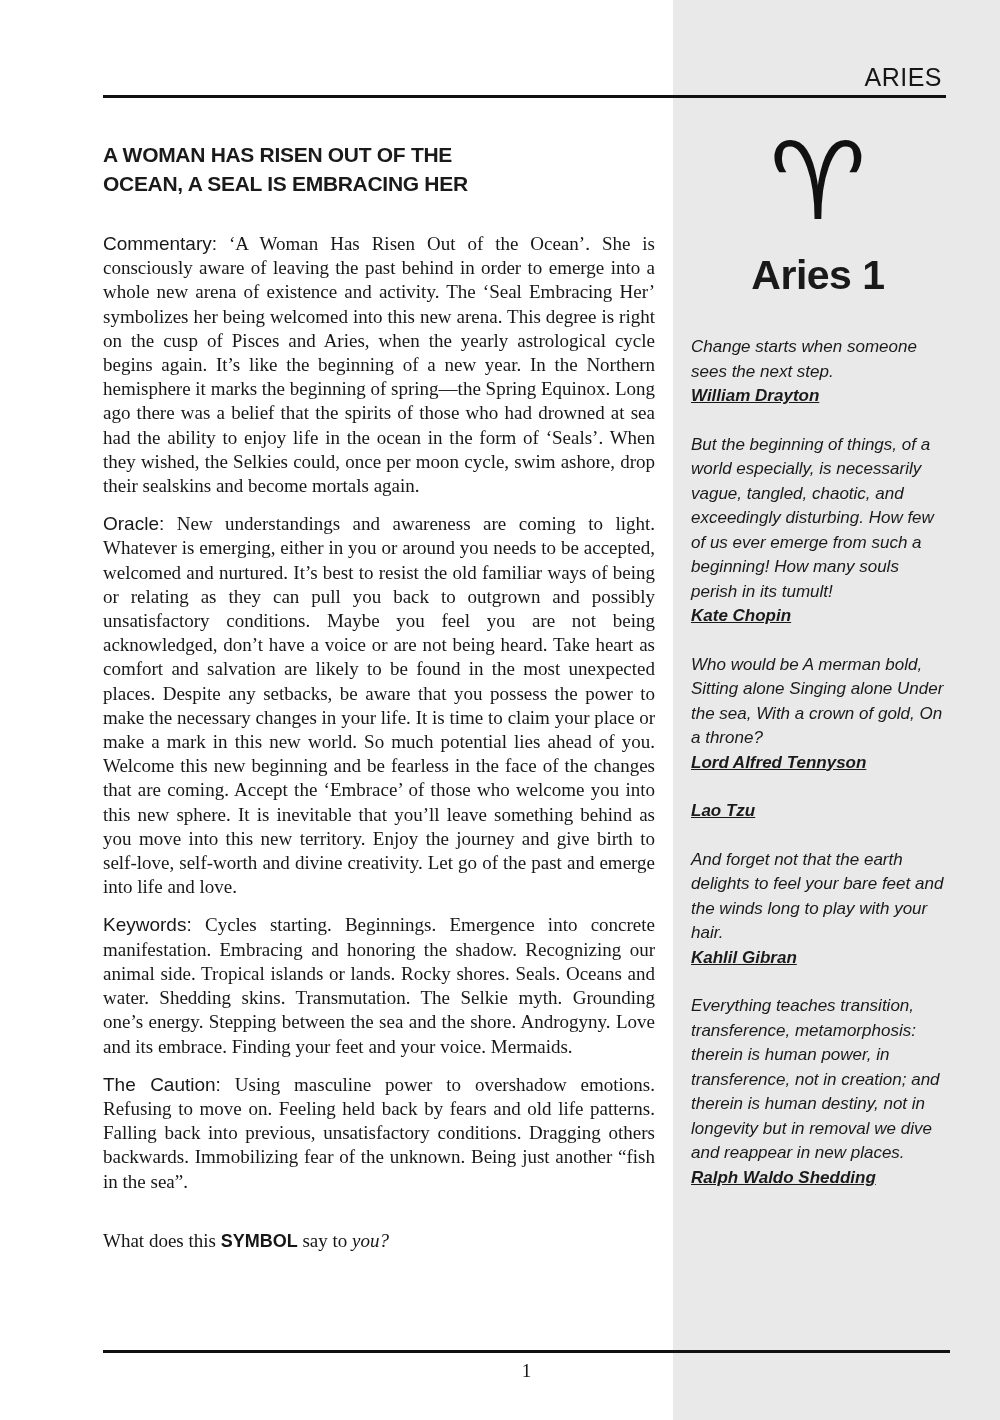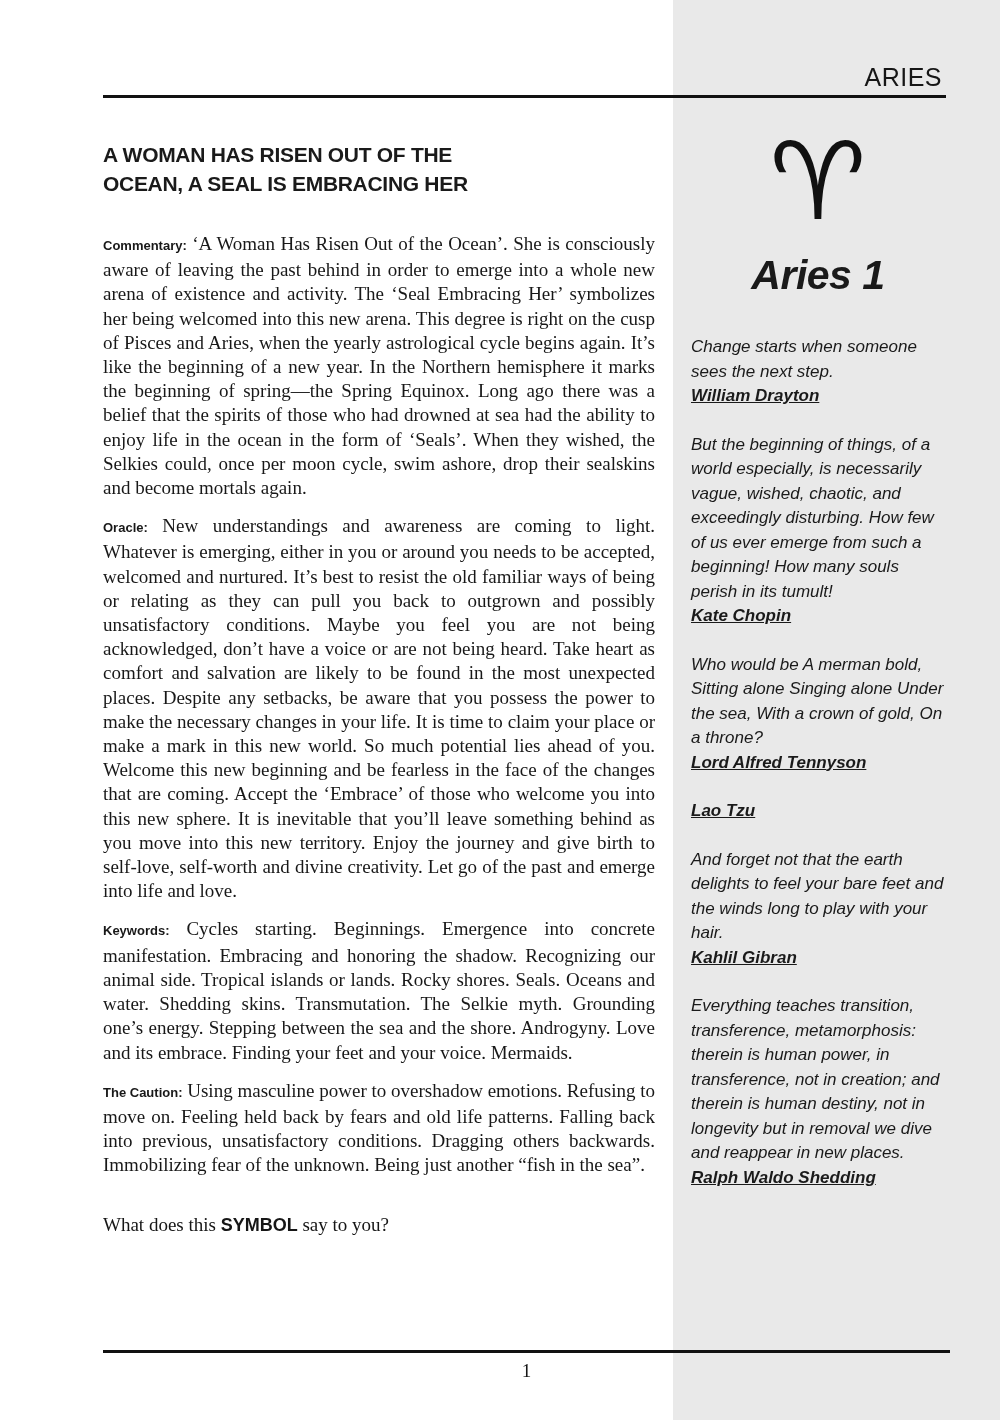--- a/index.html
+++ b/index.html
@@ -54,33 +54,33 @@
   }
   .para {
     font-size: 19px;
     line-height: 24.2px;
     text-align: justify;
     margin: 0 0 14px 0;
     color: #181818;
   }
   .plabel {
     font-family: "Liberation Sans", sans-serif;
-    font-weight: 700;
-    font-size: 13px;
+    font-weight: 400;
+    font-size: 19px;
   }
   .question {
     margin-top: 36px;
     font-size: 19px;
   }
   .question .sym {
     font-family: "Liberation Sans", sans-serif;
     font-weight: 700;
     font-size: 18px;
   }
-  .question .you { }
+  .question .you { font-style: italic; }
 
   .sidebar {
     position: absolute;
     left: 691px; top: 116px;
     width: 254px;
   }
   .glyph {
     text-align: center;
     font-family: "DejaVu Sans", sans-serif;
     font-size: 108px;
@@ -88,21 +88,20 @@
     color: #111111;
   }
   .degree-title {
     text-align: center;
     font-family: "Liberation Sans", sans-serif;
     font-weight: 700;
     font-size: 41px;
     letter-spacing: -0.5px;
     margin: 4px 0 36px 0;
     color: #1a1a1a;
-    font-style: italic;
   }
   .quote {
     font-family: "Liberation Sans", sans-serif;
     font-style: italic;
     font-size: 17px;
     line-height: 24.5px;
     margin-bottom: 24px;
     color: #1a1a1a;
   }
   .qauthor { font-weight: 700; text-decoration: underline; }
@@ -150,21 +149,21 @@
 <div class="sidebar">
   <div class="glyph">♈</div>
   <div class="degree-title">Aries 1</div>
 
   <div class="quote">
     <div class="qtext">Change starts when someone sees the next step.</div>
     <div class="qauthor">William Drayton</div>
   </div>
 
   <div class="quote">
-    <div class="qtext">But the beginning of things, of a world especially, is necessarily vague, wished, chaotic, and exceedingly disturbing. How few of us ever emerge from such a beginning! How many souls perish in its tumult!</div>
+    <div class="qtext">But the beginning of things, of a world especially, is necessarily vague, tangled, chaotic, and exceedingly disturbing. How few of us ever emerge from such a beginning! How many souls perish in its tumult!</div>
     <div class="qauthor">Kate Chopin</div>
   </div>
 
   <div class="quote">
     <div class="qtext">Who would be A merman bold, Sitting alone Singing alone Under the sea, With a crown of gold, On a throne?</div>
     <div class="qauthor">Lord Alfred Tennyson</div>
   </div>
 
   <div class="quote">
     <div class="qauthor">Lao Tzu</div>

